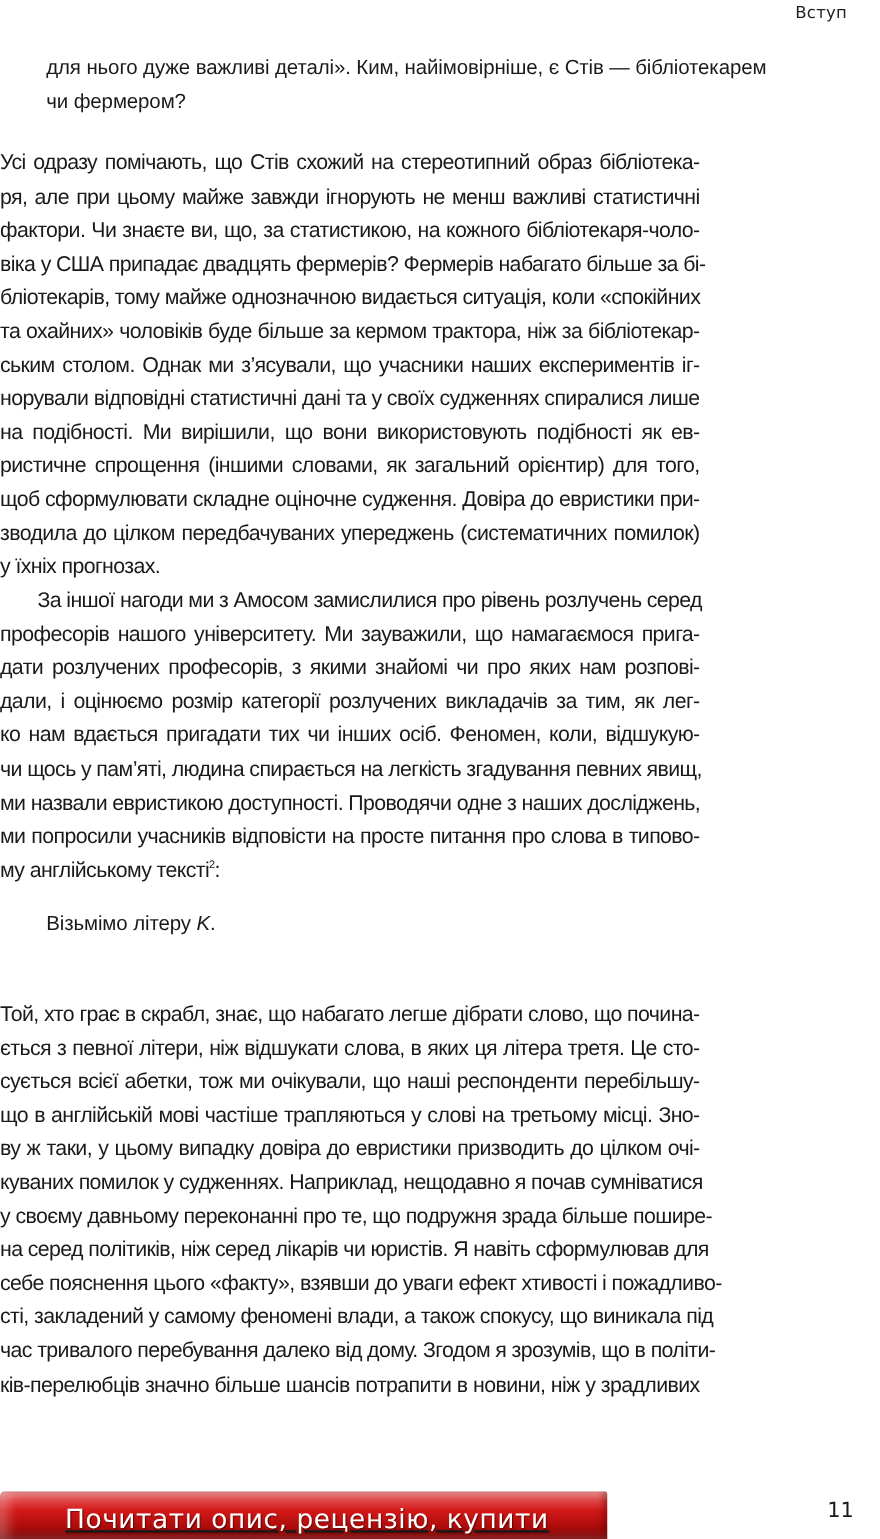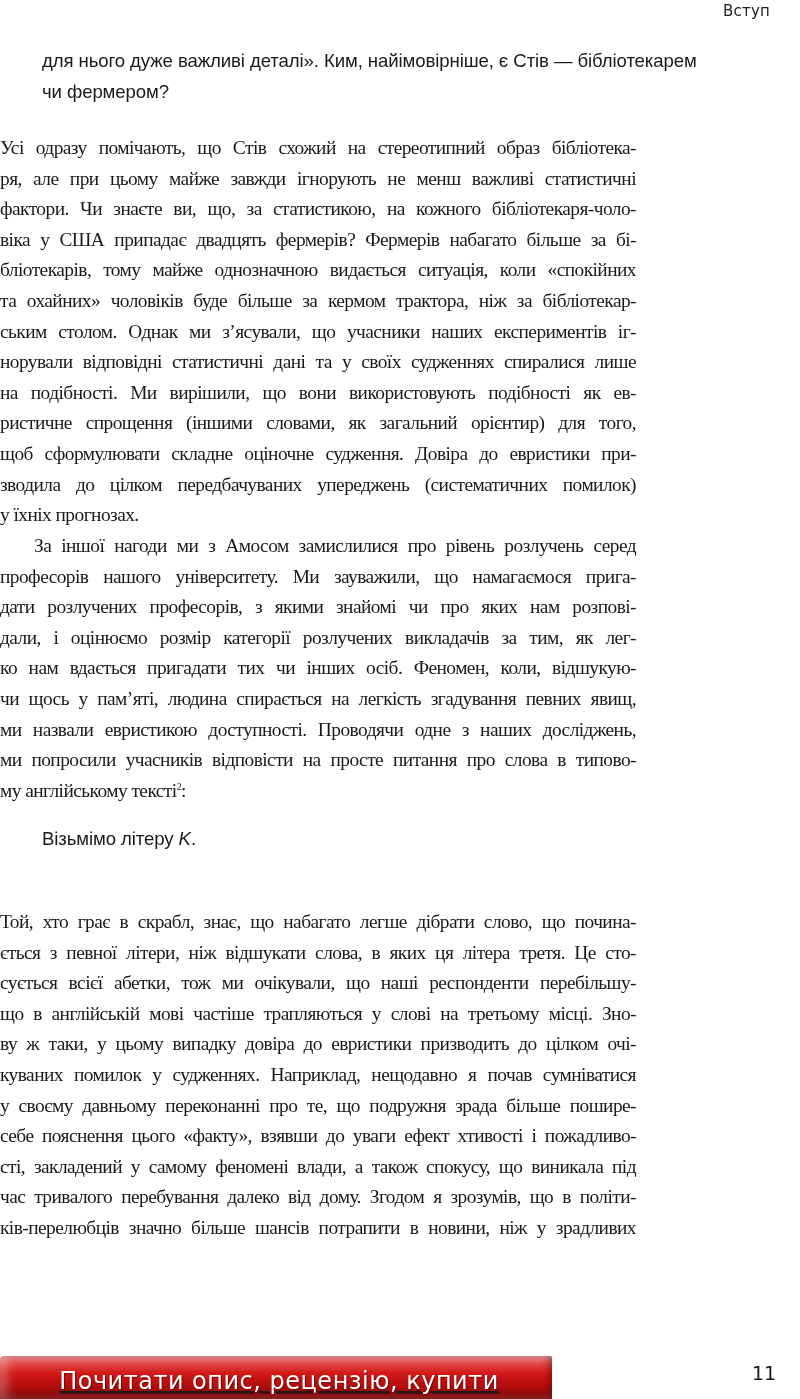--- a/index.html
+++ b/index.html
@@ -10,21 +10,21 @@
     letter-spacing: 0.2px;
   }
   .quote {
     position: absolute; left: 42px; right: 0px;
     font-family: "Liberation Sans", sans-serif; font-size: 18.6px; line-height: 31px;
     color: #1a1a1a; letter-spacing: -0.1px;
   }
   .quote .qline { display: block; white-space: nowrap; }
   .body-text {
     position: absolute; left: 0px; width: 636px;
-    font-family: Liberation Serif, serif; font-size: 19.4px; line-height: 30.6px;
+    font-family: Liberation Sans, sans-serif; font-size: 19.4px; line-height: 30.6px;
     color: #1a1a1a; letter-spacing: -0.55px;
   }
   .body-text .line { display: block; white-space: nowrap; text-align: justify; text-align-last: justify; height: 30.6px; }
   .body-text .line.last { text-align-last: left; }
   .body-text .line.indent { padding-left: 34px; }
   sup.fn { font-size: 10px; vertical-align: super; line-height: 0; }
   i { font-style: italic; }
   .banner {
     position: absolute; left: 0; top: 1356px; width: 552px; height: 43px;
     background: linear-gradient(to bottom, #f08a8a 0%, #e04848 18%, #d31818 40%, #b00c0c 72%, #7a0606 100%);
@@ -87,20 +87,21 @@
 </div>
 
 <div class="body-text" style="top:907px;">
   <span class="line">Той, хто грає в скрабл, знає, що набагато легше дібрати слово, що почина-</span>
   <span class="line">ється з певної літери, ніж відшукати слова, в яких ця літера третя. Це сто-</span>
   <span class="line">сується всієї абетки, тож ми очікували, що наші респонденти перебільшу-</span>
   <span class="line">що в англійській мові частіше трапляються у слові на третьому місці. Зно-</span>
   <span class="line">ву ж таки, у цьому випадку довіра до евристики призводить до цілком очі-</span>
   <span class="line">куваних помилок у судженнях. Наприклад, нещодавно я почав сумніватися</span>
   <span class="line">у своєму давньому переконанні про те, що подружня зрада більше пошире-</span>
+  <span class="line">на серед політиків, ніж серед лікарів чи юристів. Я навіть сформулював для</span>
   <span class="line">себе пояснення цього «факту», взявши до уваги ефект хтивості і пожадливо-</span>
   <span class="line">сті, закладений у самому феномені влади, а також спокусу, що виникала під</span>
   <span class="line">час тривалого перебування далеко від дому. Згодом я зрозумів, що в політи-</span>
   <span class="line">ків-перелюбців значно більше шансів потрапити в новини, ніж у зрадливих</span>
 </div>
 
 <div class="banner">
   <span class="banner-label">Почитати опис, рецензію, купити</span>
 </div>
 

